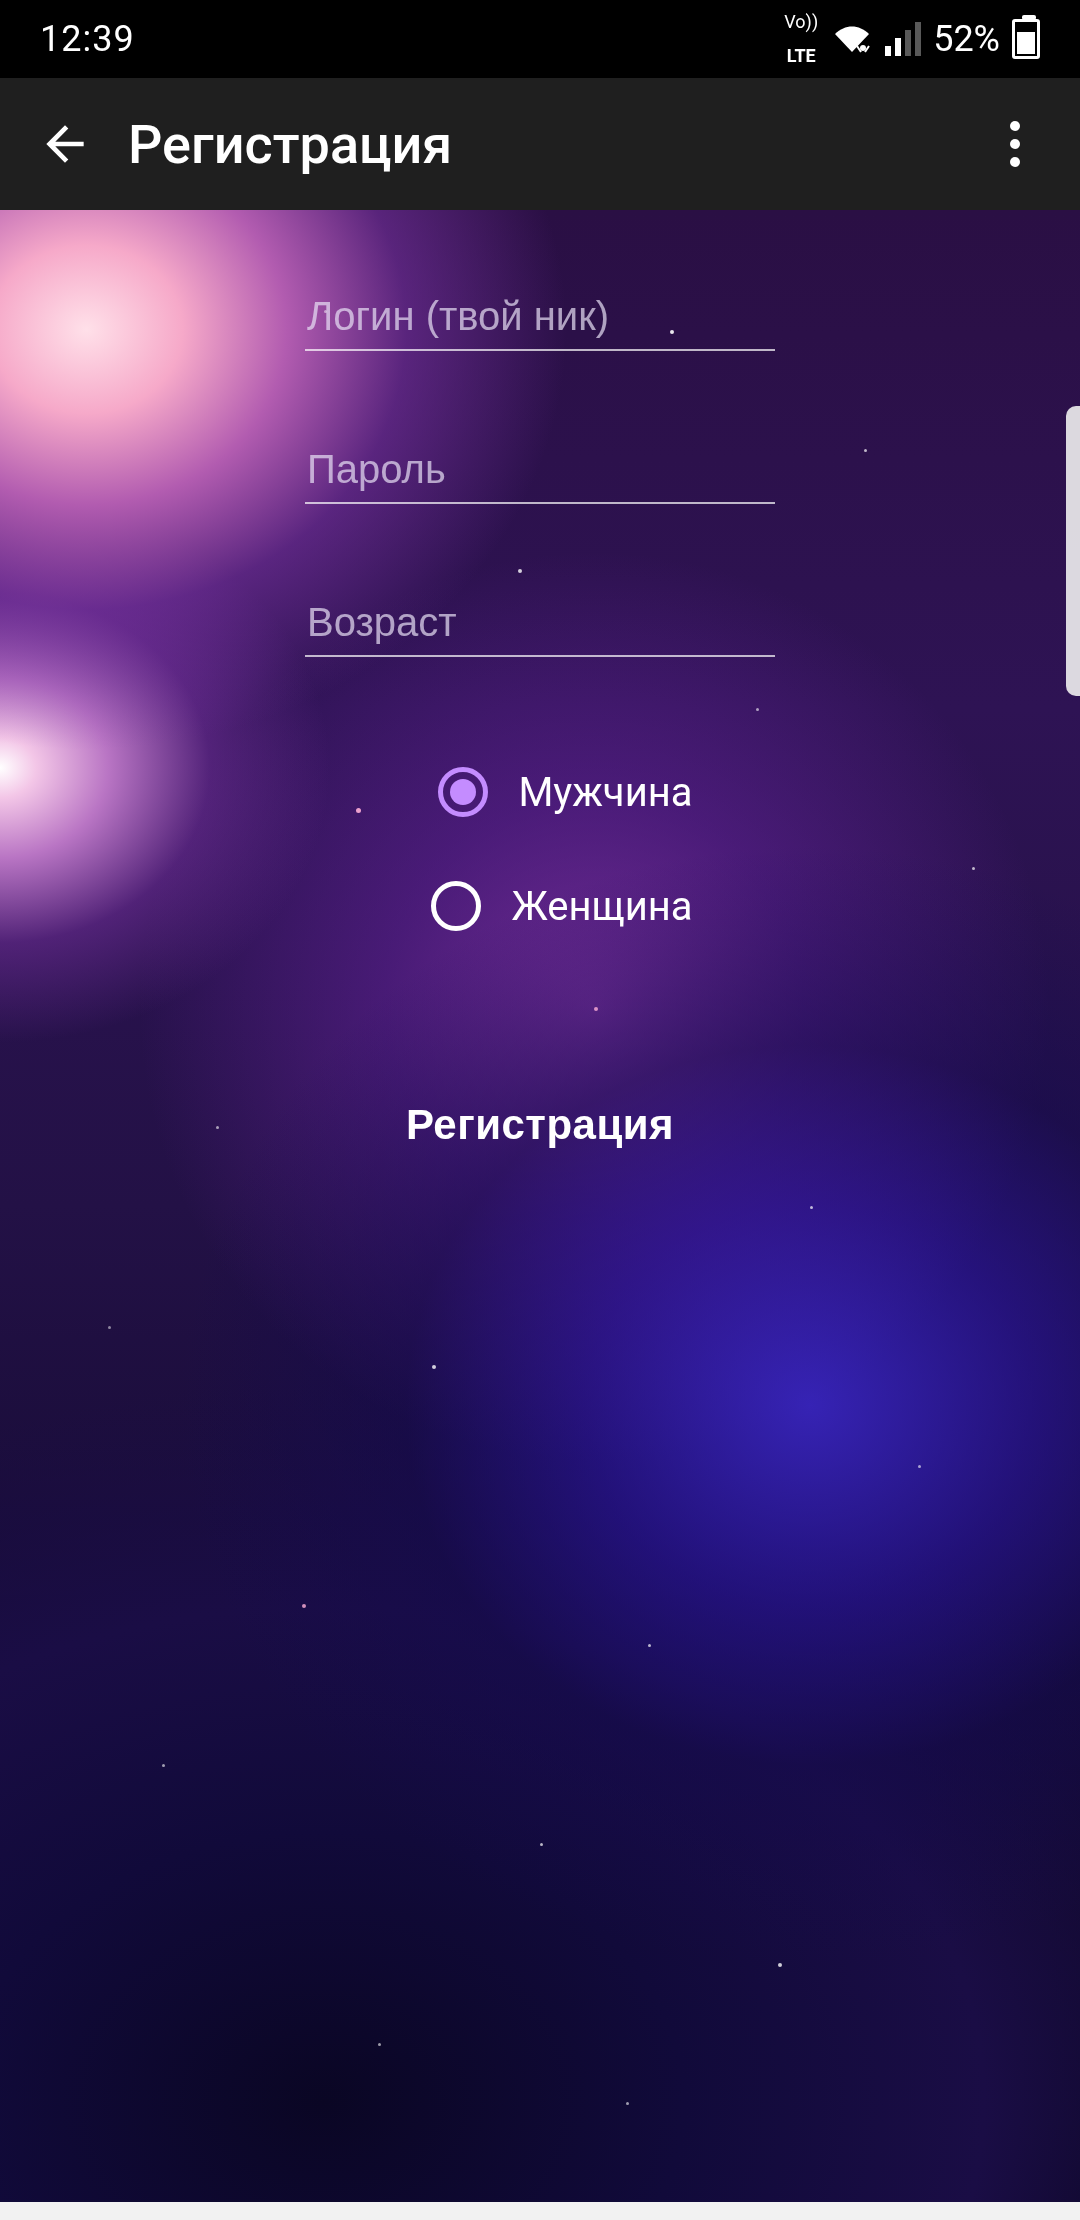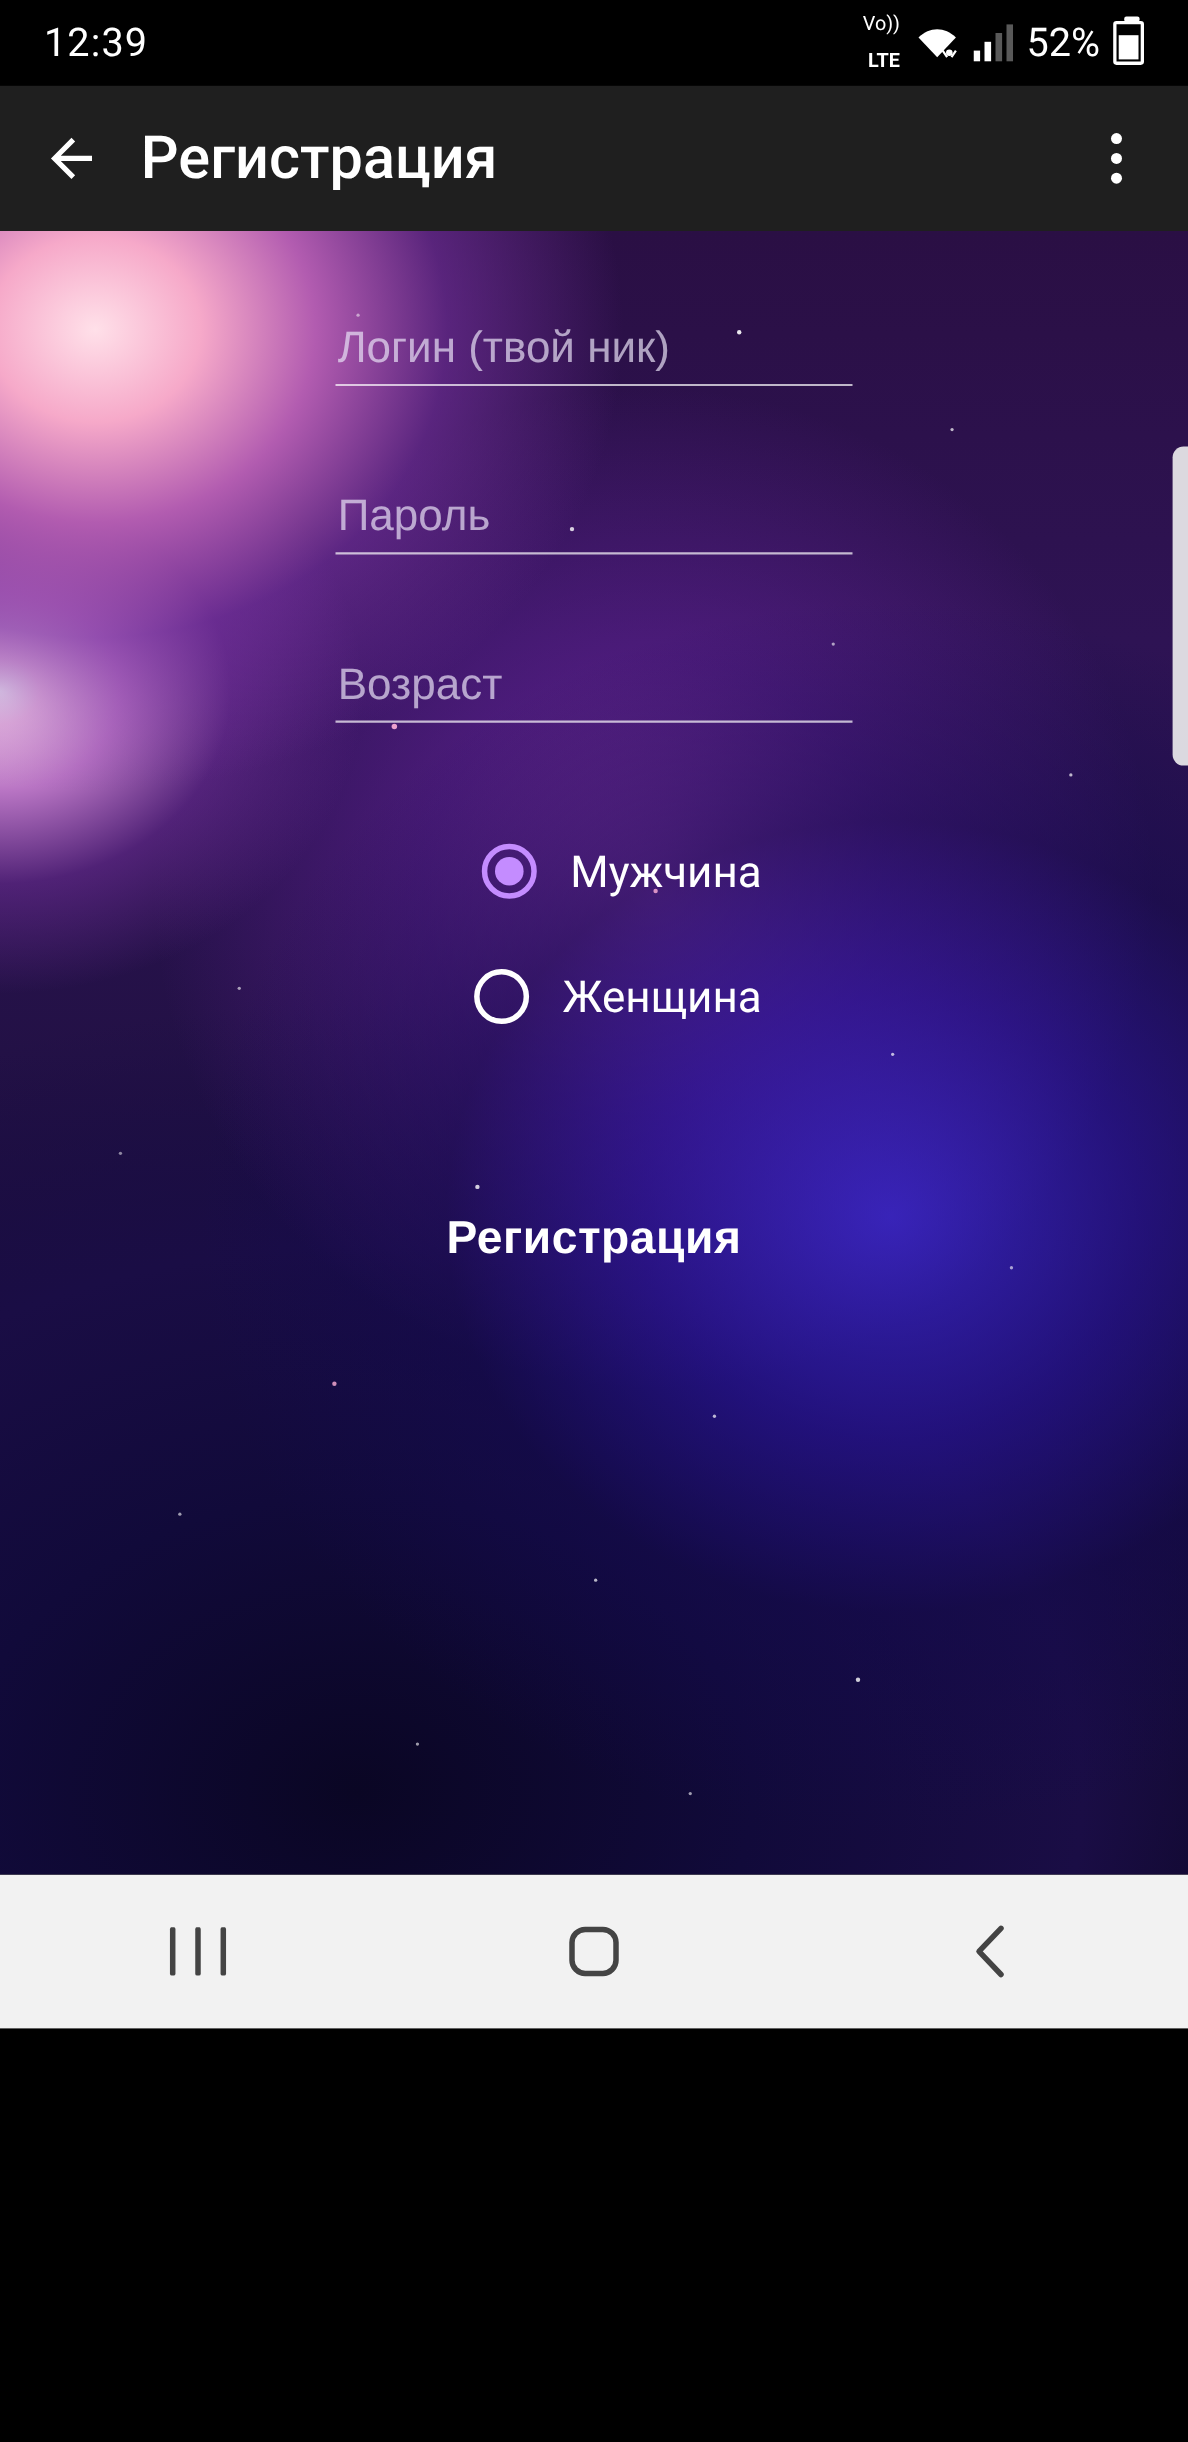--- a/index.html
+++ b/index.html
@@ -11,21 +11,21 @@
       background: #000;
       color: #fff;
       display: flex;
       align-items: center;
       justify-content: space-between;
       padding: 0 40px;
       font-size: 36px;
     }
     .status-left { font-weight: 400; letter-spacing: 1px; }
     .status-right { display: flex; align-items: center; gap: 12px; }
-    .volte { font-size: 18px; line-height: 18px; text-align: right; border: 1px solid rgba(255,255,255,0); }
+    .volte { font-size: 18px; line-height: 18px; text-align: center; border: 1px solid rgba(255,255,255,0); }
     .volte-top { display:block }
     .volte-bot { display:block; font-weight:700;margin-top:16px; }
     .battery-box {
       width: 28px; height: 40px; border: 3px solid #fff; border-radius: 3px; position: relative; display:inline-block;
     }
     .battery-box::before { content:""; position:absolute; top:-7px; left:7px; width:14px; height:5px; background:#fff; border-radius:2px;}
     .battery-fill { position:absolute; bottom:2px; left:2px; right:2px; height:65%; background:#fff; }
 
     .app-bar {
       height: 132px;
@@ -33,21 +33,21 @@
       display: flex;
       align-items: center;
       padding: 0 20px 0 20px;
     }
     .back-btn { width: 90px; height: 90px; display:flex; align-items:center; justify-content:center; }
     .app-title { color:#fff; font-size: 54px; font-weight: 500; margin-left: 18px; flex: 1 1 auto; }
     .overflow-btn { width: 90px; height:90px; display:flex; align-items:center; justify-content:center; }
 
     .content {
       position: relative;
-      height: 1494px; 
+      height: 1992px; 
     }
 
     
     .bg {
       position: absolute; inset:0;
       background:
         radial-gradient(800px 700px at 8% 6%, #ffe0e9 0%, #f6a9c9 12%, #b25cb0 25%, rgba(120,50,160,0.6) 40%, rgba(60,20,100,0) 60%),
         radial-gradient(600px 500px at 0% 28%, #ffffff 0%, #f3c6e7 6%, #b975c4 18%, rgba(120,50,160,0.5) 35%, rgba(60,20,100,0) 55%),
         radial-gradient(900px 800px at 75% 60%, rgba(60,40,210,0.8) 0%, rgba(40,20,160,0.6) 25%, rgba(20,10,80,0.5) 45%, rgba(10,5,40,0) 70%),
         radial-gradient(700px 700px at 55% 40%, rgba(180,70,220,0.5) 0%, rgba(120,40,180,0.4) 30%, rgba(60,20,100,0) 65%),

